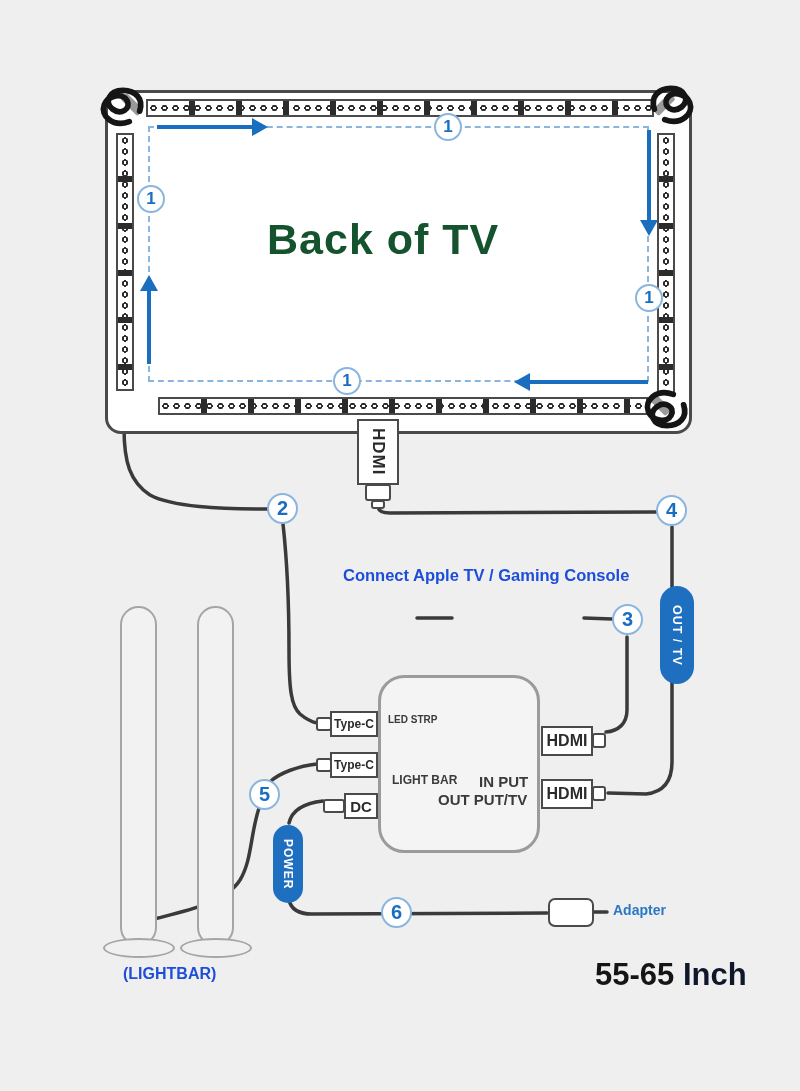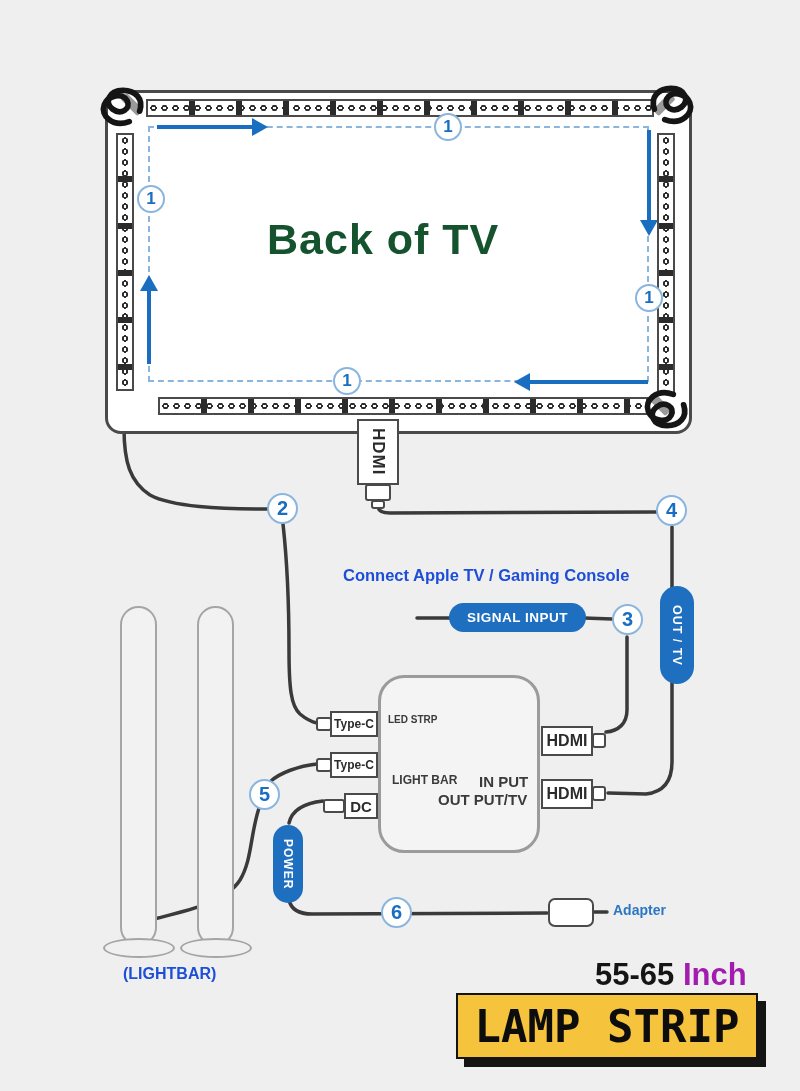--- a/index.html
+++ b/index.html
@@ -54,21 +54,21 @@
   .base{position:absolute;width:72px;height:20px;border:2.5px solid #a5a5a5;border-radius:50%;
       background:#f0f0f0;box-sizing:border-box;z-index:6;}
   .caption{position:absolute;left:123px;top:965px;font-size:16px;font-weight:bold;color:#1d4ed8;z-index:7;}
   
   .adapter{position:absolute;left:548px;top:898px;width:46px;height:29px;background:#fff;
       border:2.5px solid #4a4a4a;border-radius:7px;box-sizing:border-box;z-index:12;}
   .adapter-label{position:absolute;left:613px;top:902px;font-size:14px;font-weight:bold;
       color:#2b77c4;z-index:12;}
   .sizeline{position:absolute;left:595px;top:957px;font-size:31px;font-weight:bold;
       color:#151515;z-index:21;white-space:nowrap;}
-  .sizeline .gold{color:#a21caf;}
+  .sizeline .gold{color:#0f172a;}
   .banner{position:absolute;left:456px;top:993px;width:302px;height:66px;background:#f6c43c;
       border:2px solid #141414;box-shadow:8px 8px 0 0 #141414;box-sizing:border-box;
       display:flex;align-items:center;justify-content:center;z-index:21;}
   .banner span{font-family:"DejaVu Sans Mono",monospace;font-weight:bold;font-size:44px;
       color:#0d0d0d;letter-spacing:0px;white-space:nowrap;}
 </style>
 </head>
 <body>
 
 <div class="canvas">
@@ -133,21 +133,20 @@
   <div class="tip" style="left:365px;top:484px;width:26px;height:17px;"></div>
   <div class="tip" style="left:371px;top:500px;width:14px;height:9px;"></div>
 
   <div class="badge big" style="left:267px;top:493px;">2</div>
   <div class="badge big" style="left:656px;top:495px;">4</div>
   <div class="badge big" style="left:612px;top:604px;">3</div>
   <div class="badge big" style="left:249px;top:779px;">5</div>
   <div class="badge big" style="left:381px;top:897px;">6</div>
 
   <div class="heading">Connect Apple TV / Gaming Console</div>
-  <div class="pill" style="left:449px;top:603px;width:137px;height:29px;border-radius:15px;font-size:13.5px;letter-spacing:0.5px;">SIGNAL INPUT</div>
   <div class="pill" style="left:660px;top:586px;width:34px;height:98px;border-radius:17px;font-size:12.5px;">
     <span class="vtext">OUT / TV</span>
   </div>
   <div class="pill" style="left:273px;top:825px;width:30px;height:78px;border-radius:15px;font-size:12px;">
     <span class="vtext">POWER</span>
   </div>
 
   <div class="ctrlbox"></div>
   <div class="boxlabel" style="left:388px;top:714px;font-size:10px;">LED STRP</div>
   <div class="boxlabel" style="left:479px;top:773px;font-size:15px;">IN PUT</div>
@@ -175,17 +174,14 @@
   <div class="base" style="left:180px;top:938px;"></div>
   <div class="caption">(LIGHTBAR)</div>
 
   <div class="adapter"></div>
   <div class="adapter-label">Adapter</div>
 
   <div class="sizeline">
     <span>55-65</span>
     <span class="gold">Inch</span>
   </div>
-  <div class="banner">
-    <span>LAMP STRIP</span>
-  </div>
 
 </div>
 
 </body></html>

